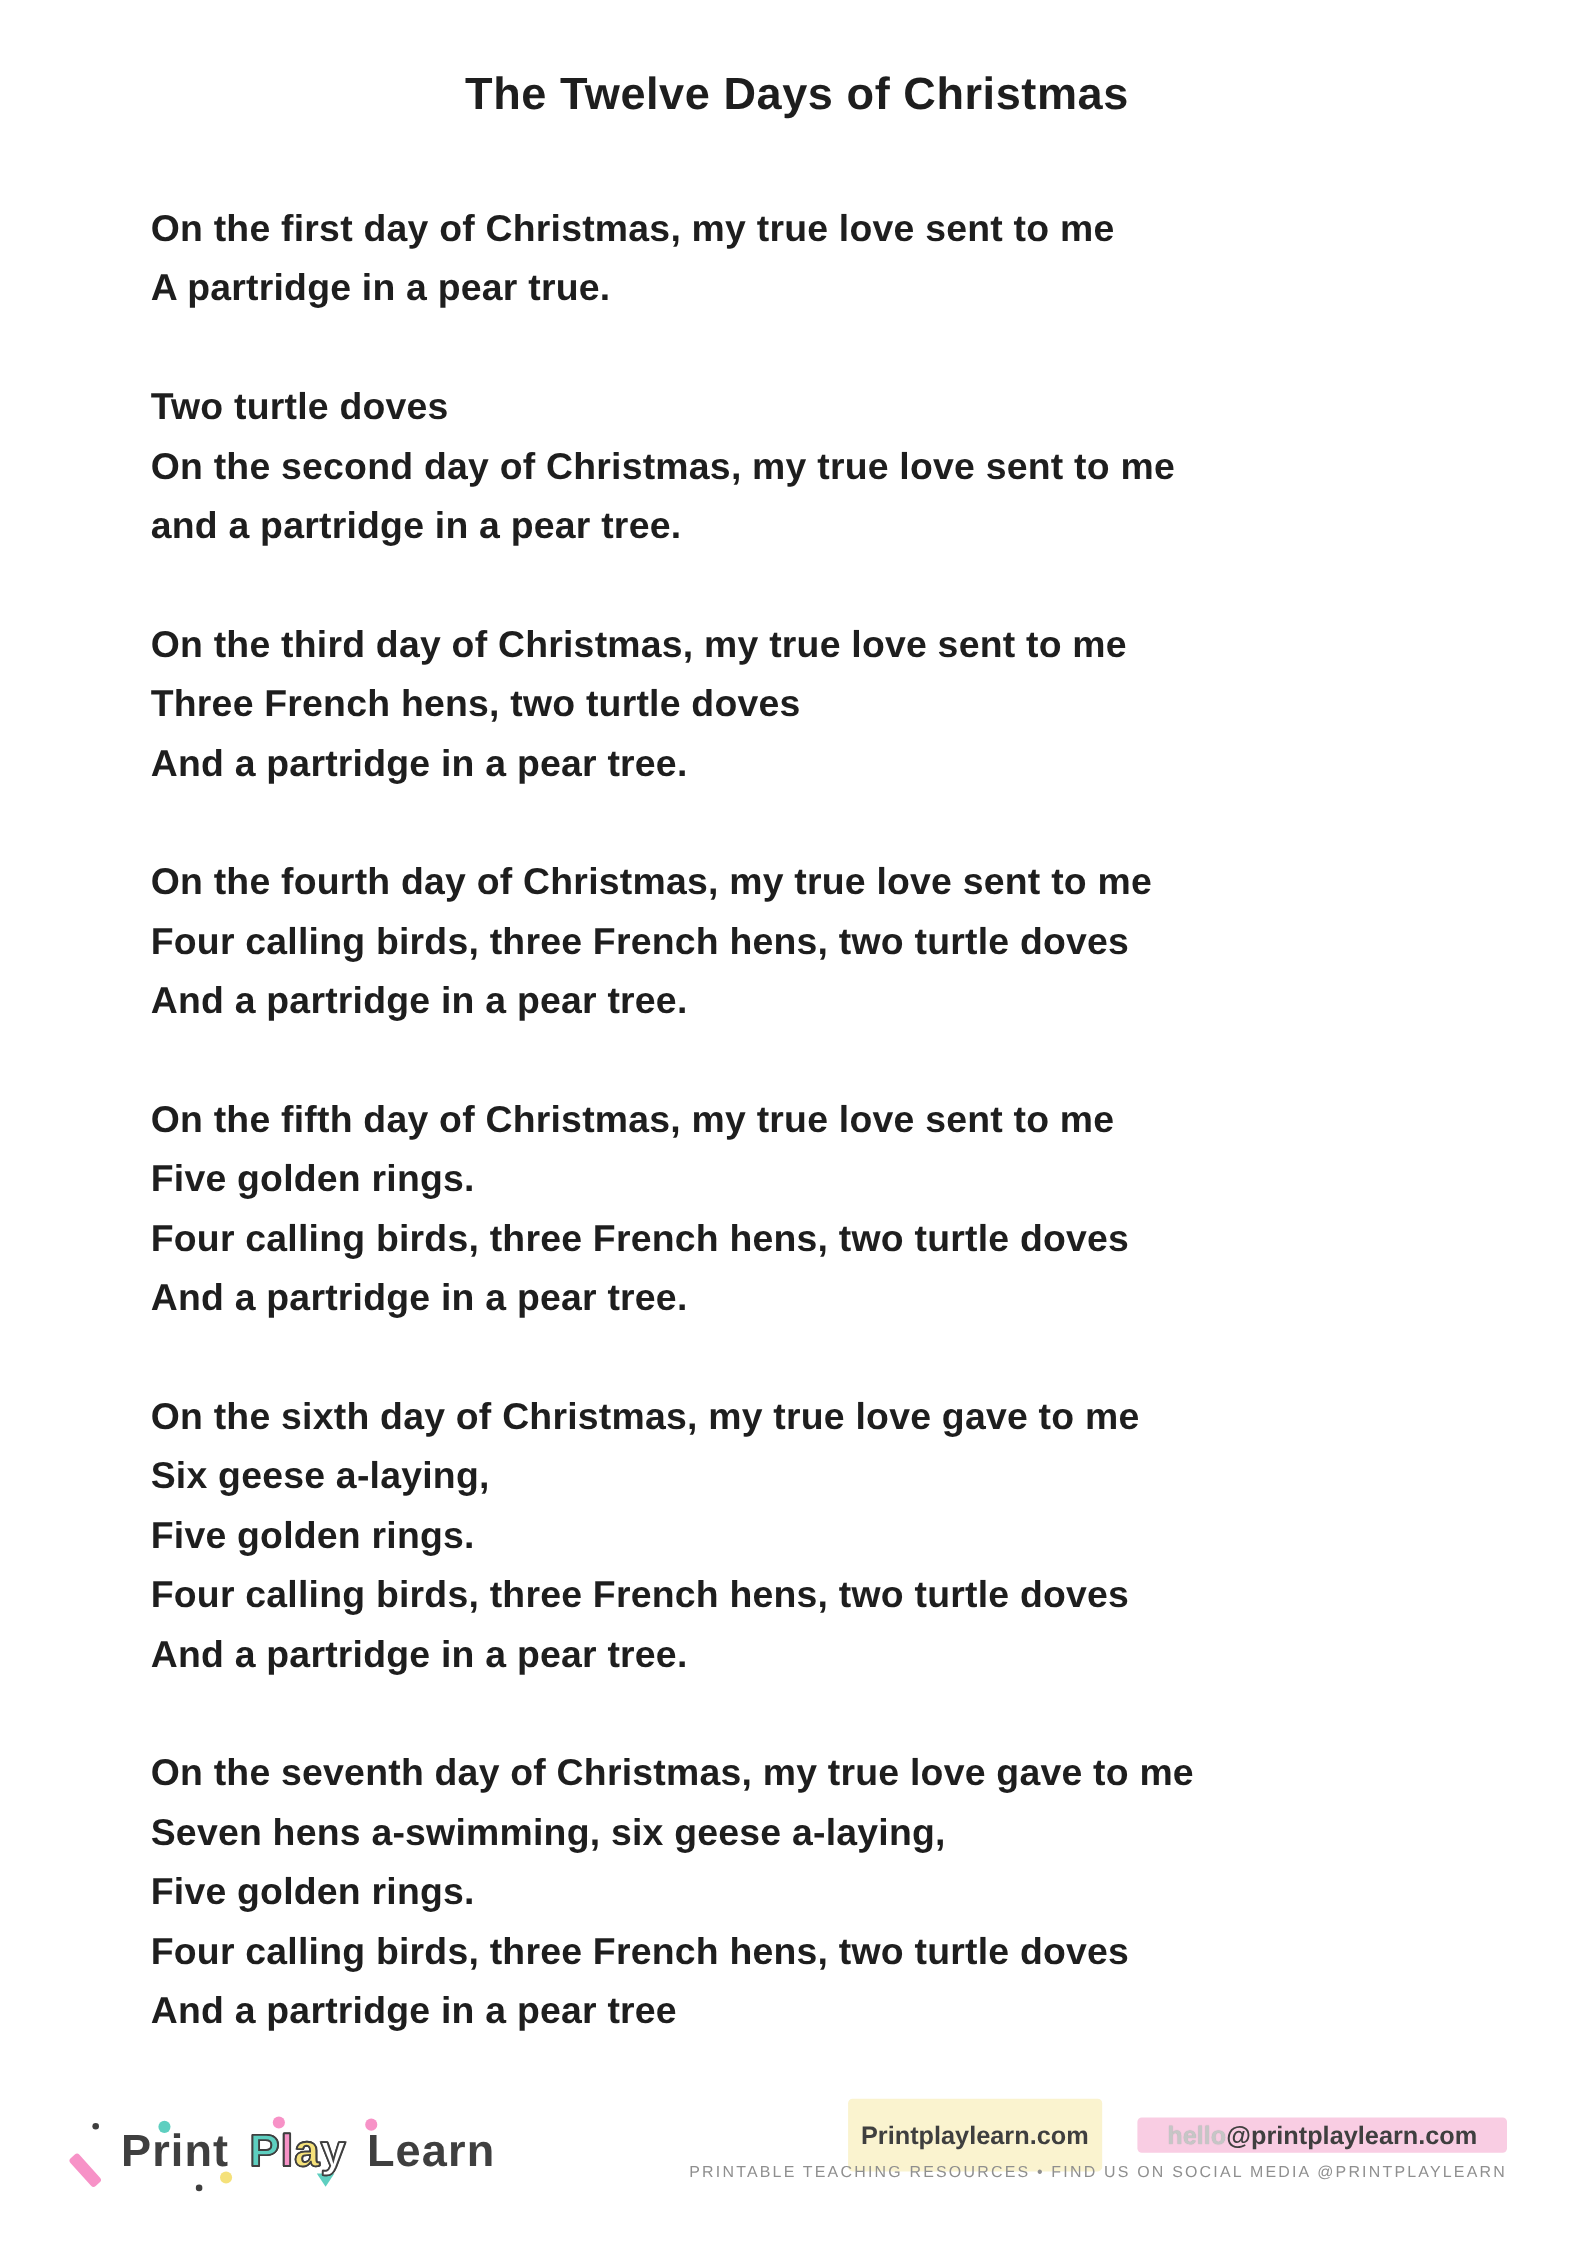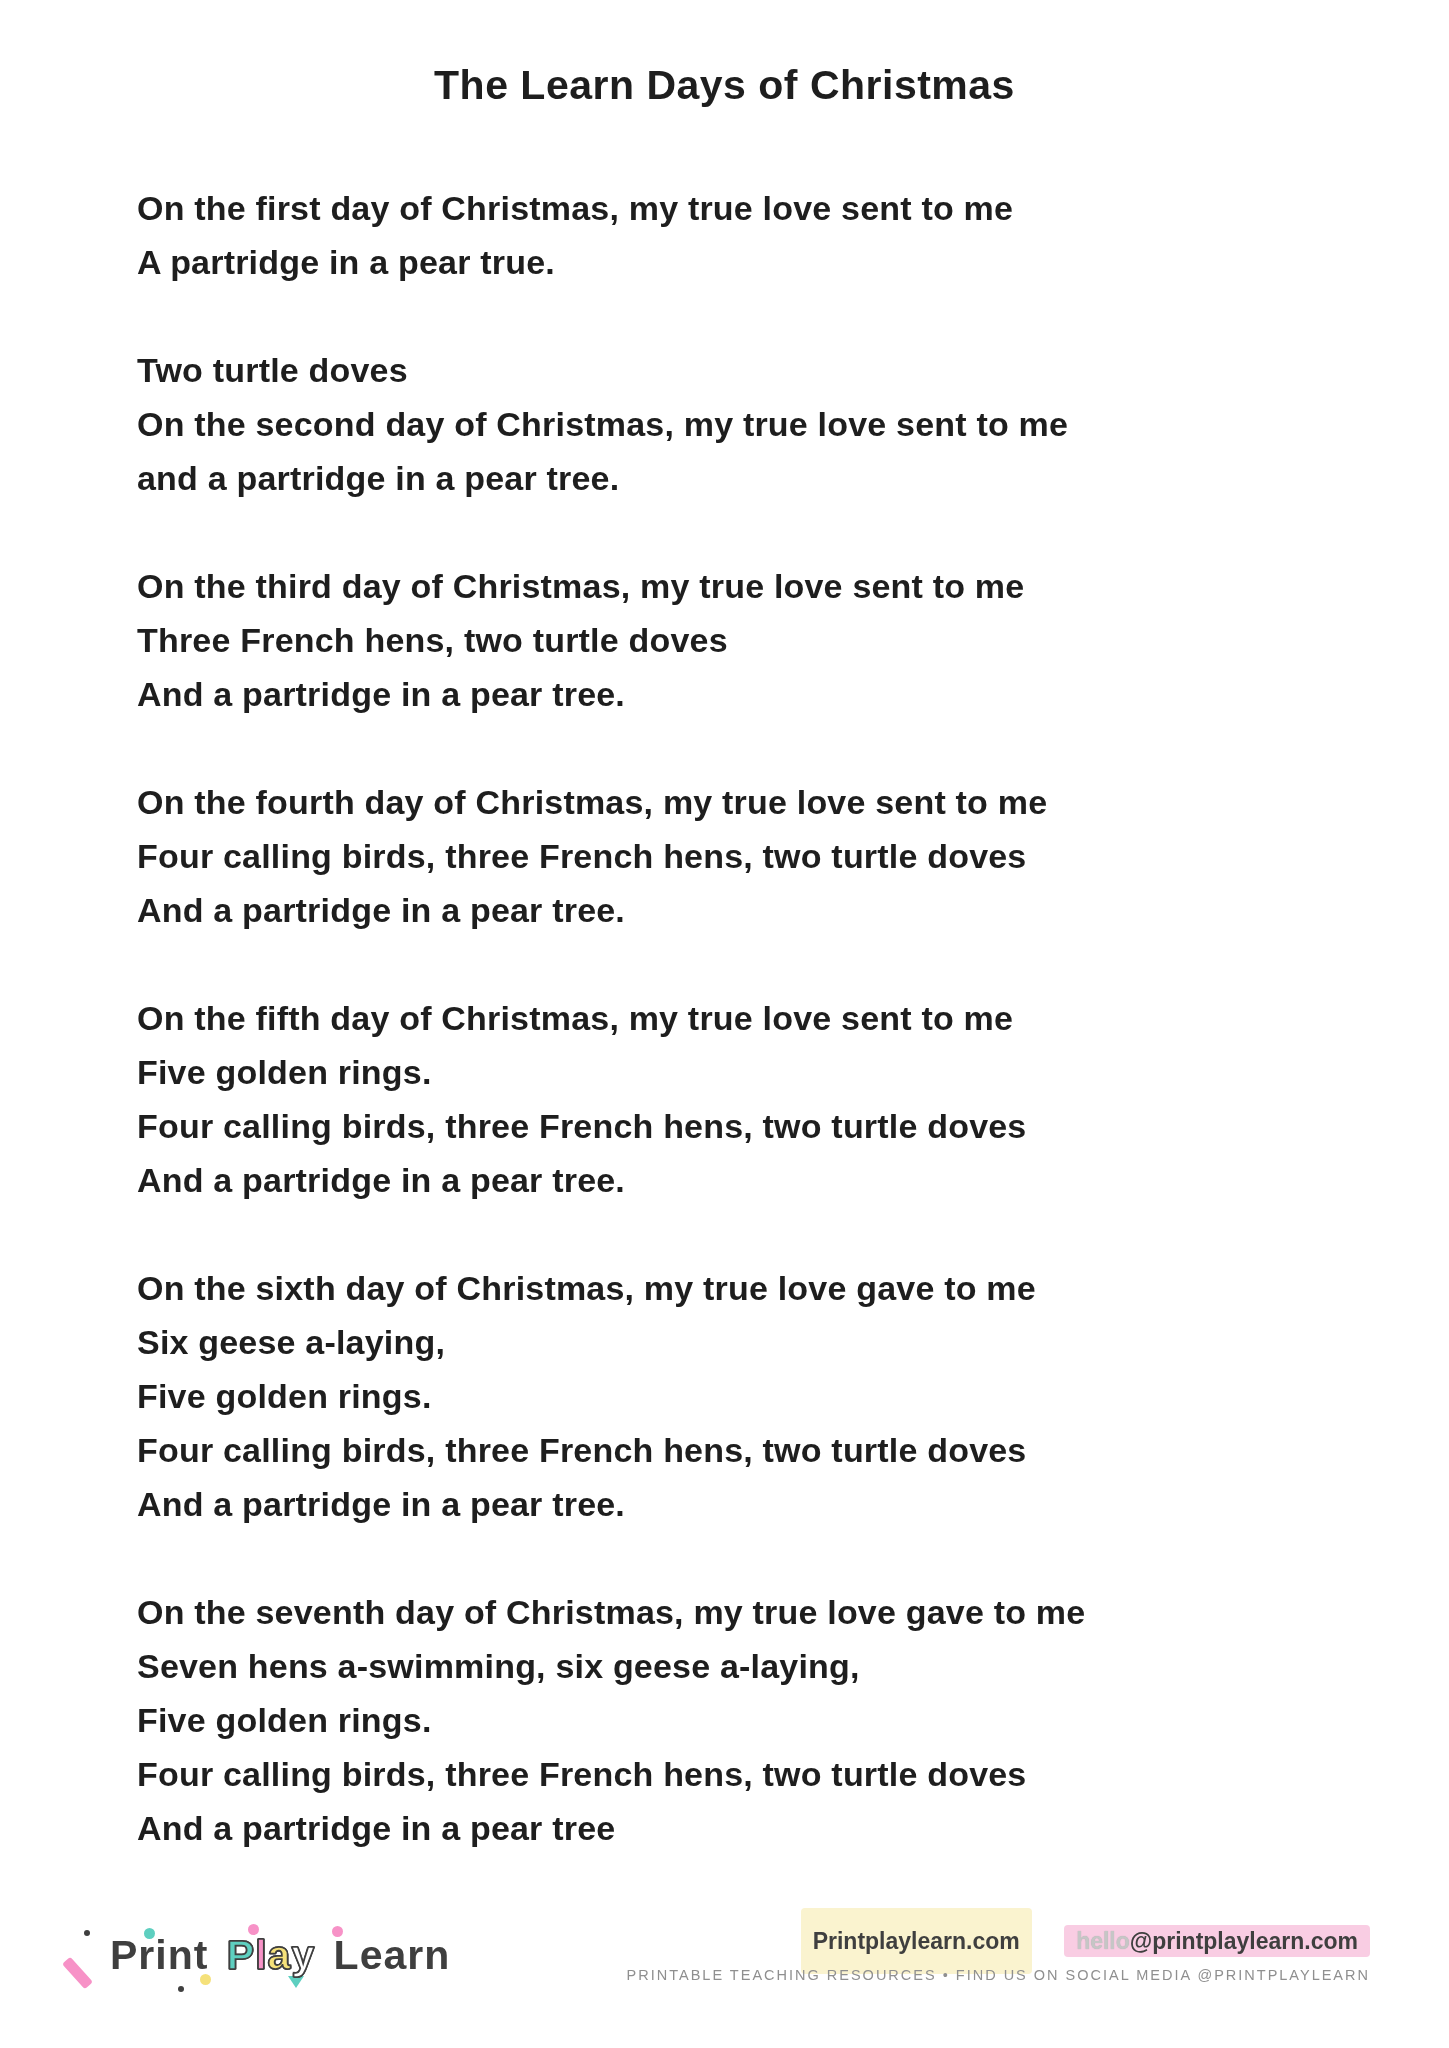--- a/index.html
+++ b/index.html
@@ -27,31 +27,31 @@
   }
   .confetti{position:absolute;}
   .dot{border-radius:50%;}
   .bar{border-radius:3px;}
   .tri{width:0;height:0;border-left:8px solid transparent;border-right:8px solid transparent;border-top:12px solid var(--teal);}
   .footer-right{
     position:absolute;right:79px;top:1928px;text-align:right;white-space:nowrap;
   }
   .site-line{font-size:23px;font-weight:bold;color:var(--logo-dark);}
   .hl-yellow{background:var(--yellow-highlight);padding:20px 12px;border-radius:4px;margin-right:26px;}
-  .hl-pink{background:var(--pink-highlight);padding:3px 12px;border-radius:4px;}
+  .hl-pink{background:var(--pink-highlight);padding:3px 27px;border-radius:4px;}
   .hello{color:#c6c6c6;text-shadow:0 0 1px #aaa;}
   .tagline{
     margin-top:12px;font-size:14.5px;color:var(--tagline-gray);
     letter-spacing:2px;font-weight:500;
   }
 </style>
 </head>
 <body style="--text: #1e1e1e; --logo-dark: #3f3f3f; --teal: #5ecfc0; --pink: #f792c7; --yellow: #f5e17a; --yellow-highlight: #faf3cf; --pink-highlight: #f9cde3; --tagline-gray: #8f8f8f;">
 
-<h1 class="page-title">The Learn Days of Christmas</h1>
+<h1 class="page-title">The Twelve Days of Christmas</h1>
 
 <div class="verses">
     <div class="verse">
       <p>On the first day of Christmas, my true love sent to me</p>
       <p>A partridge in a pear true.</p>
     </div>
     <div class="verse">
       <p>Two turtle doves</p>
       <p>On the second day of Christmas, my true love sent to me</p>
       <p>and a partridge in a pear tree.</p>

